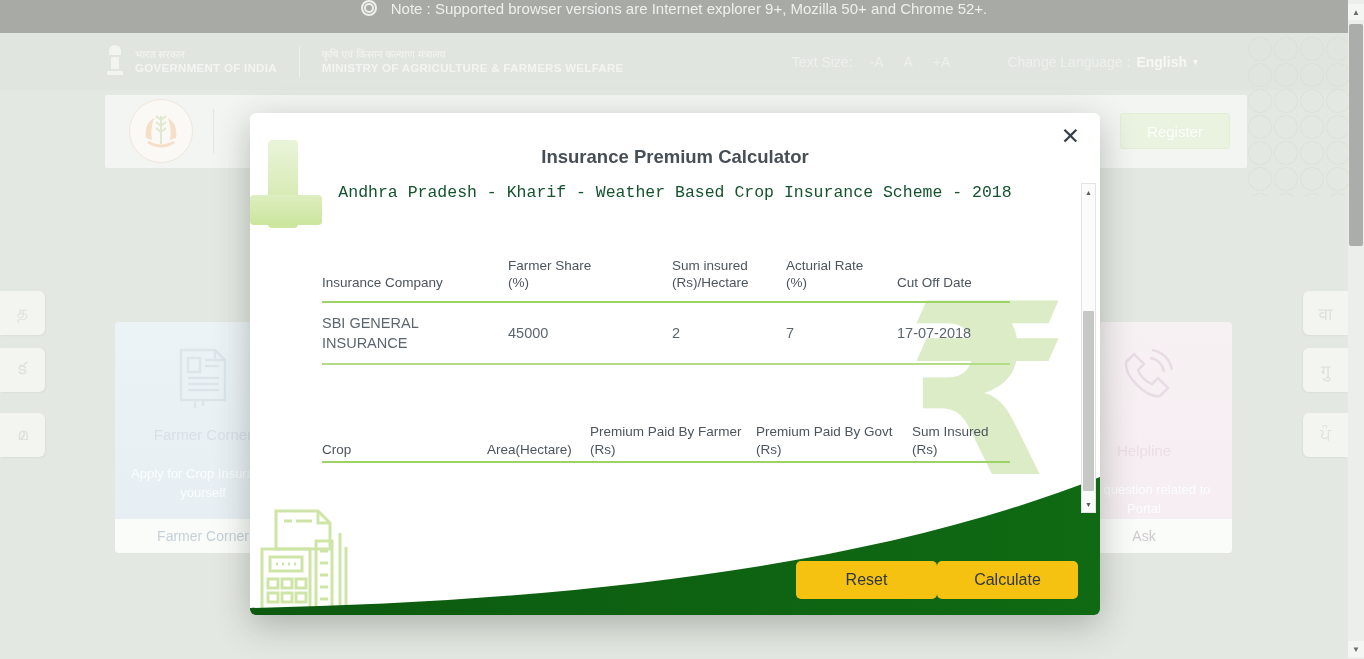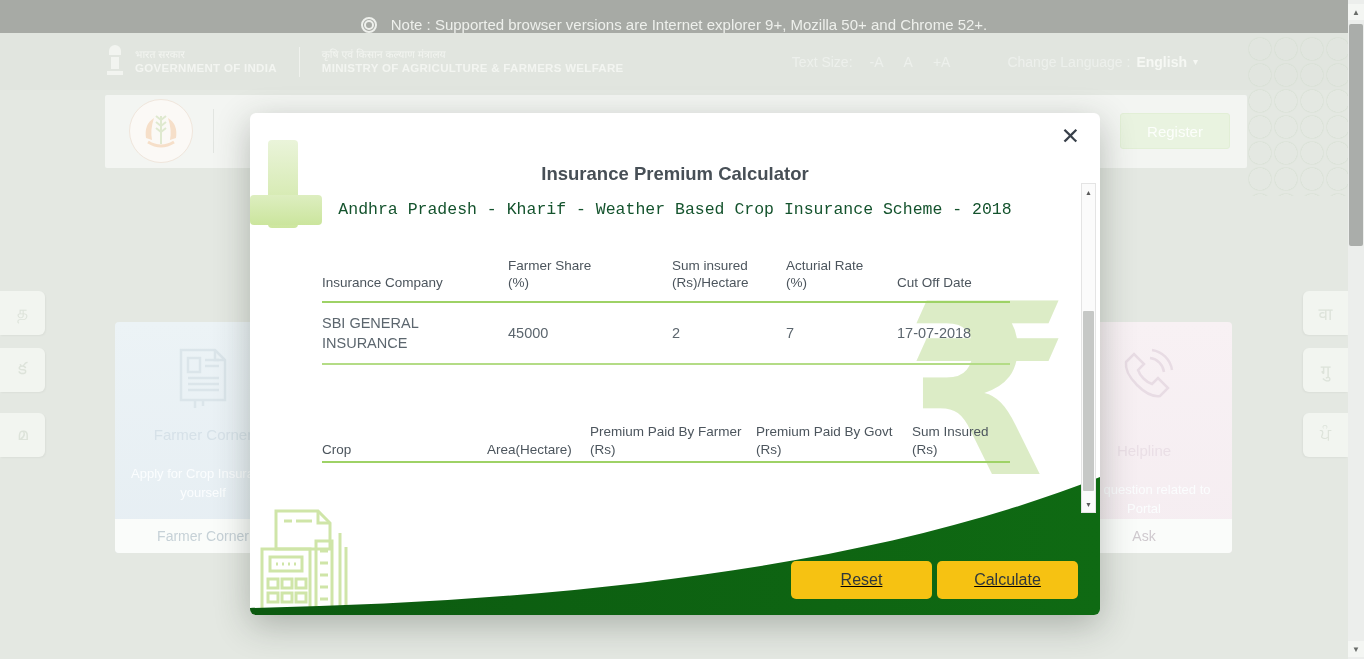--- a/index.html
+++ b/index.html
@@ -2,21 +2,21 @@
 <html><head>
 <meta charset="utf-8">
 <style>
   * { margin:0; padding:0; box-sizing:border-box; }
   html,body { width:1364px; height:659px; }
   body { font-family:"Liberation Sans", sans-serif; background:#e4e8e2; overflow:hidden; }
   .page { position:relative; width:1364px; height:659px; overflow:hidden; }
 
   
   .note-bar { position:absolute; left:0; top:0; width:1348px; height:33px; background:#a7aaa5;
-              display:flex; align-items:flex-end; justify-content:center; gap:14px; }
+              display:flex; align-items:flex-start; justify-content:center; gap:14px; }
   .note-icon { width:16px; height:16px; border:2px solid #eef0ec; border-radius:50%;
                display:flex; align-items:center; justify-content:center; }
   .note-icon::after { content:""; width:6px; height:6px; border:2px solid #eef0ec; border-radius:50%; }
   .note-text { color:#eef0ec; font-size:15px; }
 
   
   .gov-header { position:absolute; left:0; top:33px; width:1348px; height:57px; background:#e1e5df;
                 display:flex; align-items:center; }
   .gov-left { display:flex; align-items:center; margin-left:105px; gap:10px; }
   .emblem { width:20px; height:34px; display:flex; flex-direction:column; gap:2px; align-items:center; }
@@ -77,21 +77,21 @@
               justify-content:center; font-size:8px; color:#6a6d6a; background:#f4f6f3; cursor:pointer; }
   .pg-arrow.up { top:4px; } .pg-arrow.down { bottom:2px; }
   .pg-thumb { position:absolute; left:1px; top:24px; width:14px; height:222px; background:#aaadaa;
               border-radius:2px; cursor:pointer; }
 
   
   .modal { position:absolute; left:250px; top:113px; width:850px; height:502px; background:#ffffff;
            border-radius:6px; box-shadow:0 10px 35px rgba(40,50,40,.30); overflow:hidden; }
   .modal-close { position:absolute; top:12px; right:20px; font-size:23px; color:#38404a; cursor:pointer;
                  z-index:6; line-height:1; }
-  .modal-title { margin-top:50px; text-align:center; font-size:18.5px; font-weight:bold; color:#474f56;
+  .modal-title { margin-top:33px; text-align:center; font-size:18.5px; font-weight:bold; color:#474f56;
                  position:relative; z-index:3; }
   .modal-sub { margin-top:15px; text-align:center; font-size:16.5px; color:#14532d; position:relative; z-index:3;font-family:Liberation Mono, monospace; }
 
   
   .deco-plus-v { position:absolute; left:18px; top:27px; width:30px; height:88px;
                  background:linear-gradient(180deg,#eaf4da 0%,#cde69f 100%); border-radius:4px; z-index:1; }
   .deco-plus-h { position:absolute; left:0px; top:82px; width:72px; height:30px;
                  background:linear-gradient(180deg,#ddeec0 0%,#cbe59d 100%); border-radius:4px; z-index:1; }
   .deco-rupee { position:absolute; right:30px; top:160px; font-size:238px; line-height:1; font-weight:bold;
                 color:#dcecc6; z-index:1; font-family:"DejaVu Sans", sans-serif; }
@@ -113,21 +113,21 @@
   .t1 .th:nth-child(2) span { max-width:105px; }
   .t1 .th:nth-child(3) span { max-width:95px; }
   .t1 .th:nth-child(4) span { max-width:95px; }
   .t1 .td:nth-child(1) span { max-width:115px; }
   .t2 .th:nth-child(3) span { max-width:158px;margin-top:8px; }
   .t2 .th:nth-child(4) span { max-width:150px; }
   .t2 .th:nth-child(5) span { max-width:88px; }
   .t2 .td:nth-child(1) span { max-width:150px; }
 
   
-  .modal-actions { position:absolute; right:22px; bottom:16px; display:flex; gap:5px; z-index:4;text-decoration:underline; }
+  .modal-actions { position:absolute; right:22px; bottom:16px; display:flex; z-index:4; }
   .btn { width:141px; height:38px; background:#f6c212; border:none; border-radius:5px;
          font-size:16px; color:#2f373c; font-family:"Liberation Sans", sans-serif; cursor:pointer; }
 
   
   .md-scroll { position:absolute; right:4px; top:70px; width:15px; height:330px; background:#fbfbfb;
                border:1px solid #e4e4e4; z-index:5; }
   .md-arrow { position:absolute; left:0; width:13px; height:14px; display:flex; align-items:center;
               justify-content:center; font-size:7px; color:#5a5a5a; cursor:pointer; }
   .md-arrow.up { top:1px; } .md-arrow.down { bottom:1px; }
   .md-thumb { position:absolute; left:1px; top:127px; width:11px; height:180px; background:#c6c8c6;

